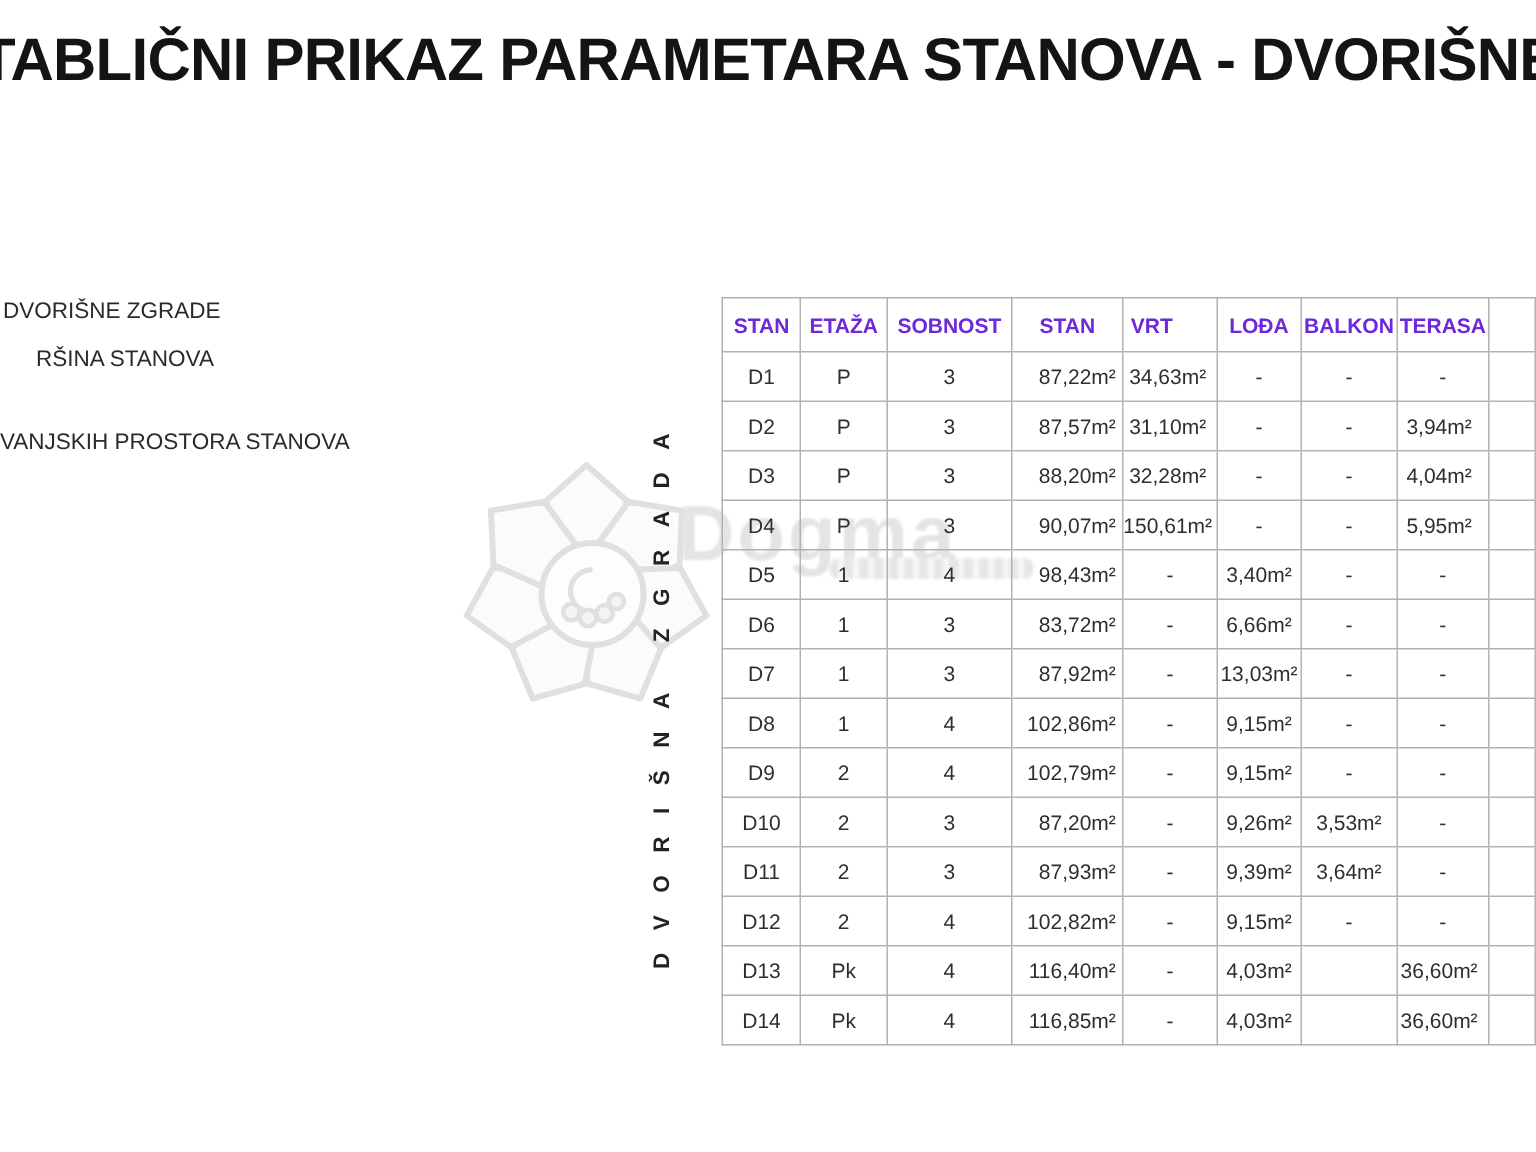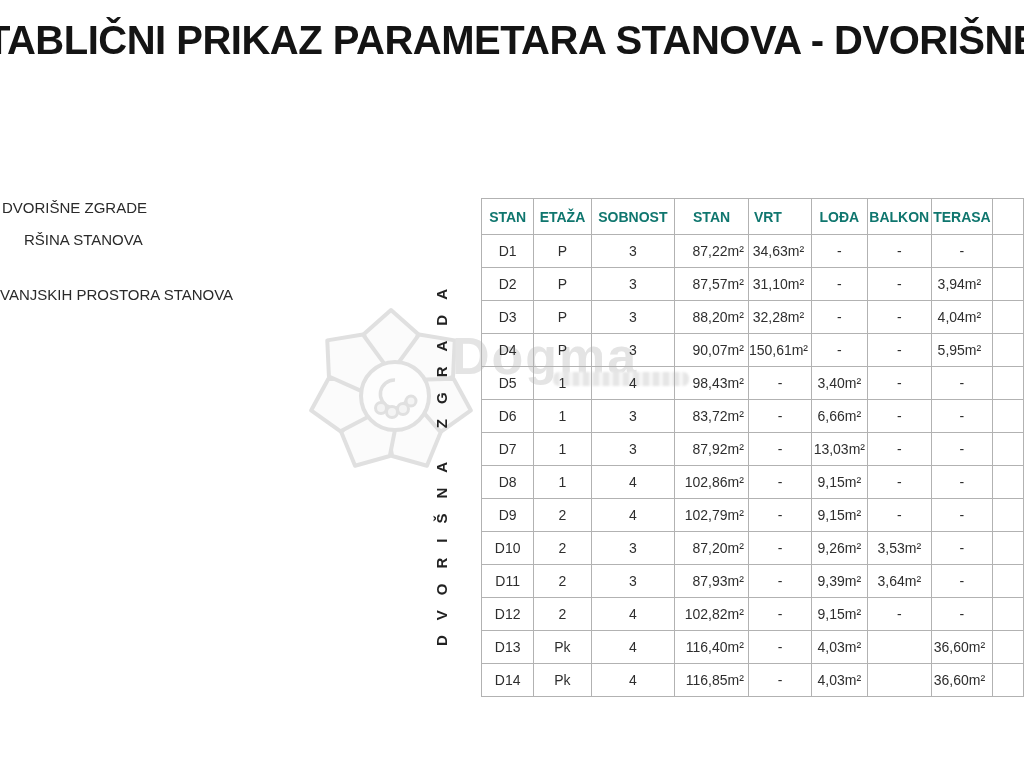--- a/index.html
+++ b/index.html
@@ -60,21 +60,21 @@
   .tbl-wrap { position:absolute; left:481px; top:198px; z-index:1; }
   table { border-collapse:collapse; table-layout:fixed; background:transparent; }
   th, td {
     border:1px solid #b2b2b2;
     font-size:14px;
     text-align:center;
     overflow:hidden;
     white-space:nowrap;
     background:transparent;
   }
-  th { height:36px; font-weight:bold; color:#0f766e; }
+  th { height:36px; font-weight:bold; color:#6d28d9; }
   td { height:33px; color:#2e2e2e; }
   
   th.c4 { text-align:left; padding-left:5px; }           
   td.c3 { text-align:right; padding-right:4px; }         
   td.c4 { text-align:center; padding-right:3px; }         
   td.c7 { text-align:center; padding-right:5px; }         
   td.dash { text-align:center !important; padding:0 !important; }
 </style>
 </head>
 <body>

